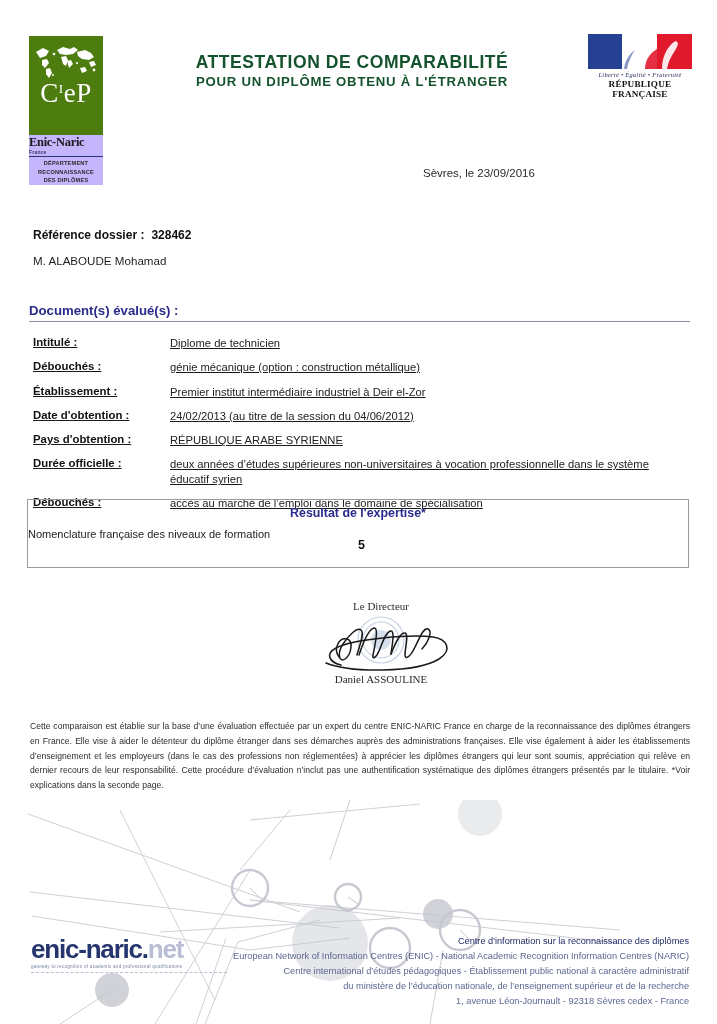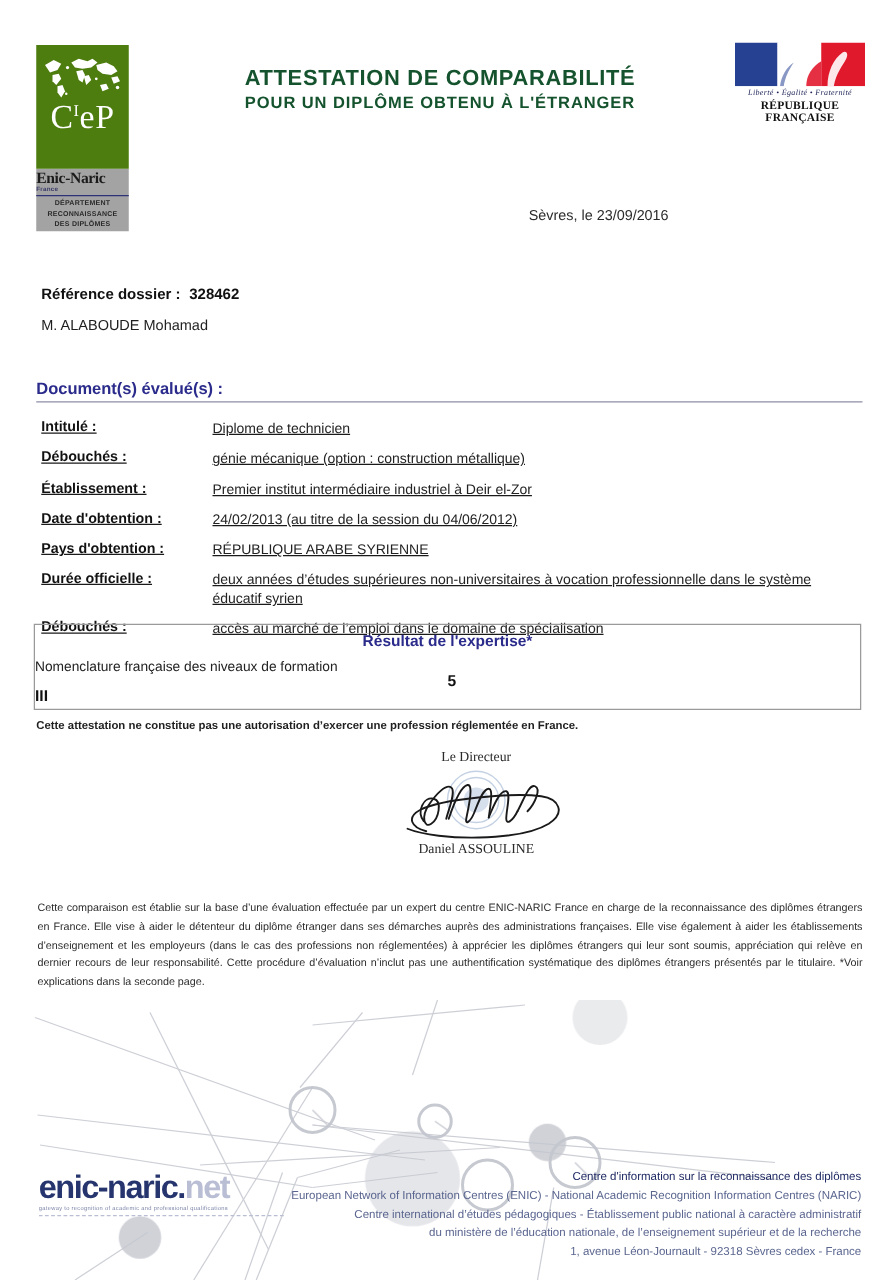--- a/index.html
+++ b/index.html
@@ -52,21 +52,21 @@
     font-size: 27px;
     letter-spacing: 0.5px;
     line-height: 1;
   }
   #ciep-word .sup {
     font-size: 13px;
     vertical-align: 9px;
   }
   #enic-naric-sub {
     width: 74px;
-    background: #a3a3a3;
+    background: #c4b5fd;
   }
   #enic-naric-name {
     font-family: "Liberation Serif", serif;
     font-size: 12.5px;
     font-weight: bold;
     color: #1b1b1b;
     letter-spacing: -0.3px;
     line-height: 1.05;
     padding-top: 1px;
   }
@@ -427,29 +427,27 @@
       <div class="detail-label">Débouchés :</div>
       <div class="detail-value">accès au marché de l’emploi dans le domaine de spécialisation</div>
     </div>
   </div>
 
   <div id="result-box">
     <div id="result-title">Résultat de l'expertise*</div>
     <div id="result-cols">
       <div class="result-col">
         <div class="result-col-head">Nomenclature française des niveaux de formation</div>
-        <div class="result-col-value">III</div>
       </div>
       <div class="result-col">
         <div class="result-col-value">5</div>
       </div>
     </div>
   </div>
 
-  <div id="disclaimer">Cette attestation ne constitue pas une autorisation d’exercer une profession réglementée en France.</div>
 
   <div id="signature-block">
     <div id="sig-role">Le Directeur</div>
     <div id="sig-art">
       <svg viewBox="0 0 200 60" width="200" height="60">
         <g opacity="0.5" fill="none" stroke="#8aa4c8" stroke-width="1.1">
           <circle cx="100" cy="27" r="23"></circle>
           <circle cx="100" cy="27" r="18"></circle>
         </g>
         <g opacity="0.35" fill="#8aa4c8">

